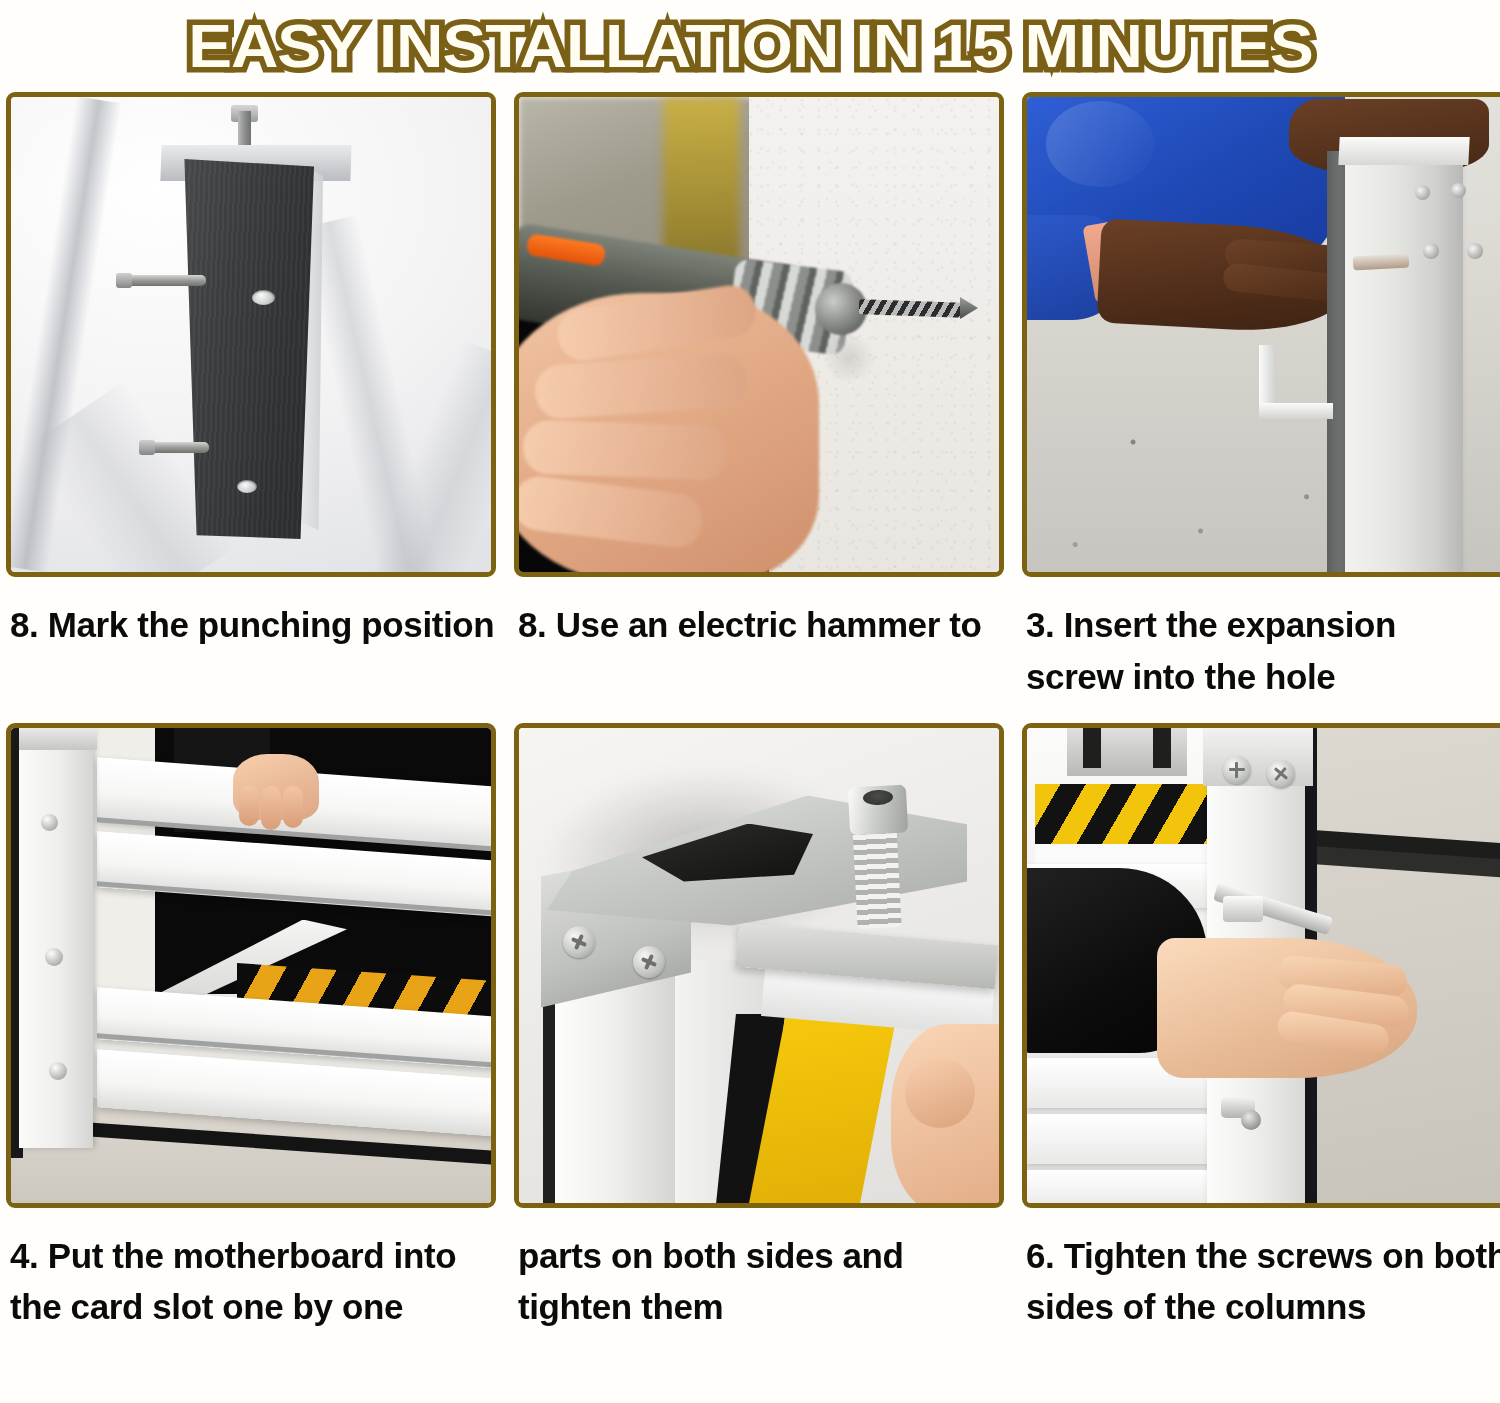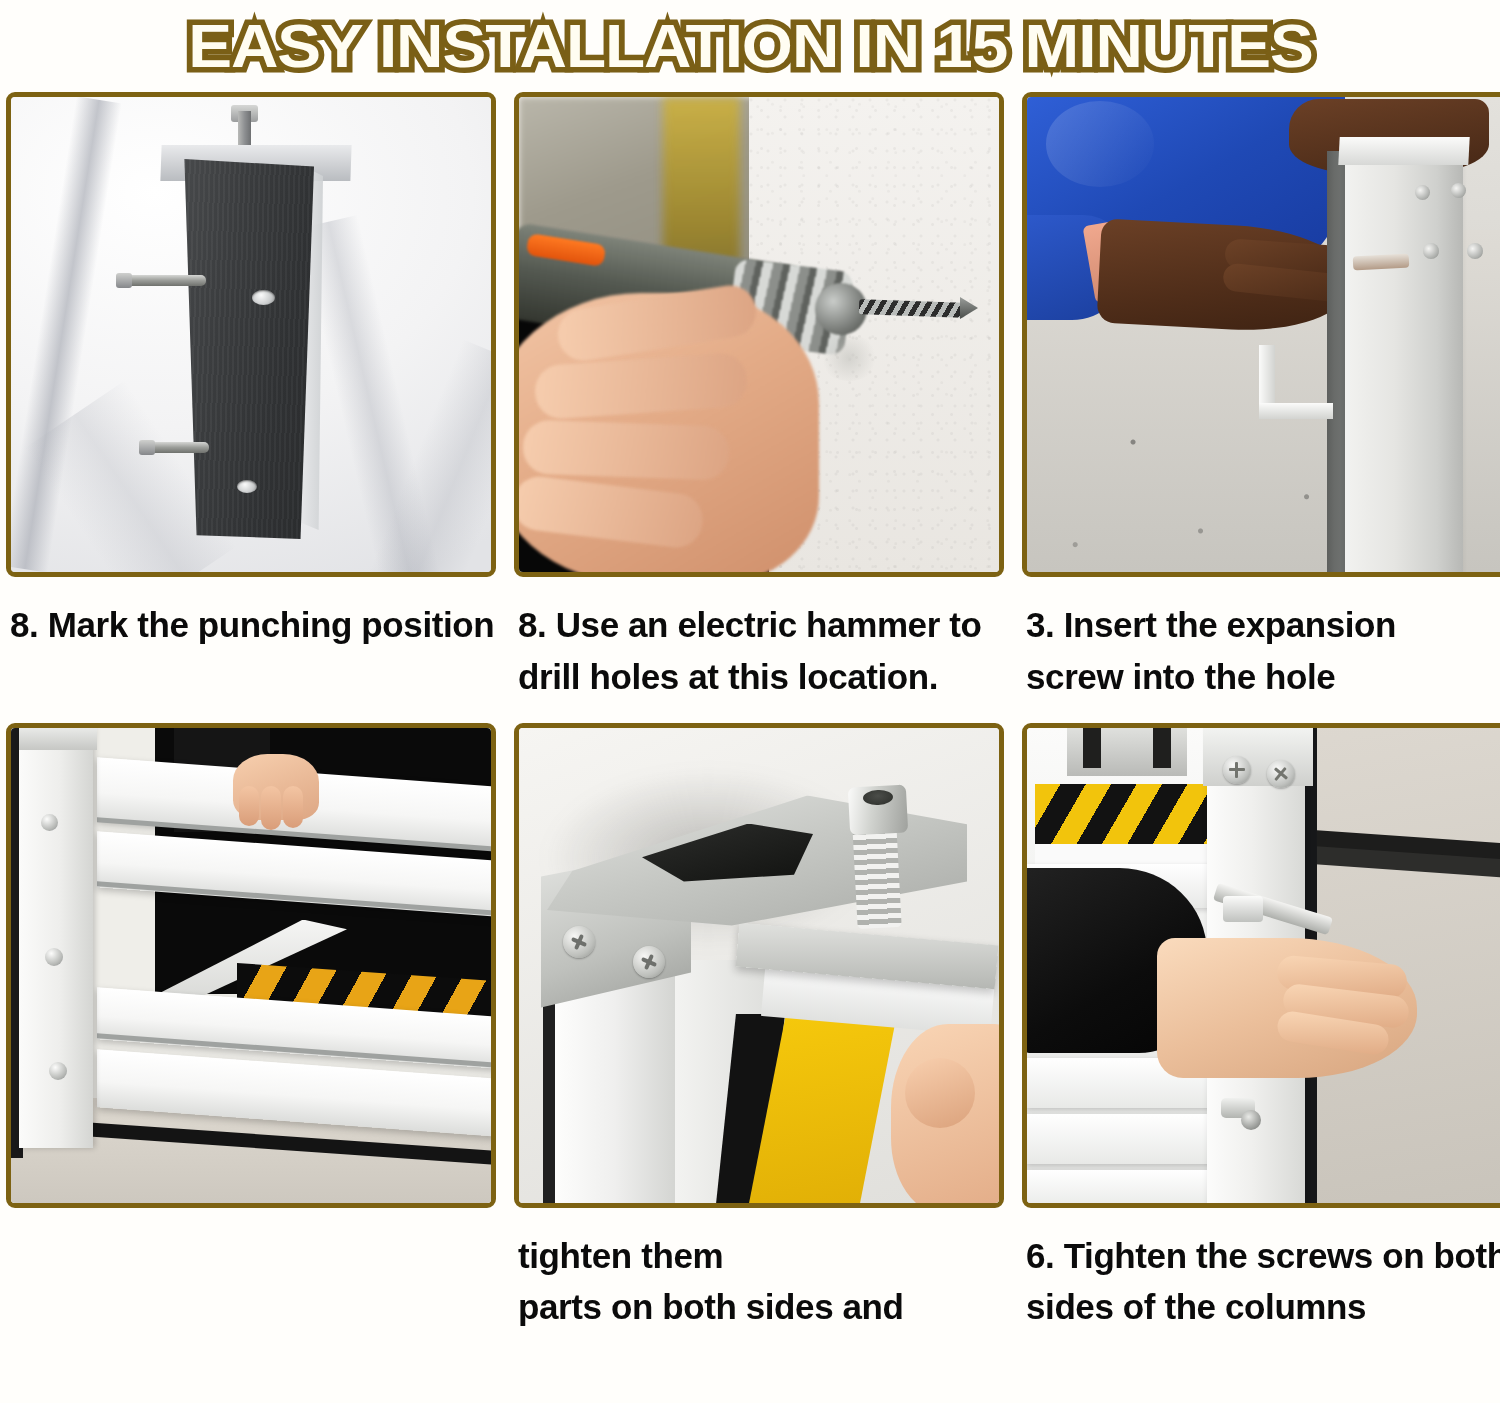--- a/index.html
+++ b/index.html
@@ -410,21 +410,20 @@
           <div class="dust"></div>
           <div class="hand"></div>
           <div class="finger fi1"></div>
           <div class="finger fi2"></div>
           <div class="finger fi3"></div>
           <div class="finger fi4"></div>
         </div>
       </div>
       <div class="caption">
         <div>8. Use an electric hammer to</div>
-        <div>drill holes at this location.</div>
       </div>
     </div>
 
     <div class="cell">
       <div class="photo-frame">
         <div class="photo p3">
           <div class="floor">
             <div class="floor-spec"></div>
           </div>
           <div class="shirt">
@@ -480,20 +479,22 @@
           <div class="pin pn1"></div>
           <div class="pin pn2"></div>
           <div class="pin pn3"></div>
           <div class="hand4"></div>
           <div class="f4f ff1"></div>
           <div class="f4f ff2"></div>
           <div class="f4f ff3"></div>
         </div>
       </div>
       <div class="caption">
+        <div>4. Put the motherboard into</div>
+        <div>the card slot one by one</div>
       </div>
     </div>
 
     <div class="cell">
       <div class="photo-frame">
         <div class="photo p5">
           <div class="wall5"></div>
           <div class="shadow5"></div>
           <div class="col5-edge"></div>
           <div class="col5"></div>
@@ -512,22 +513,22 @@
           <div class="sc-slot sl1b"></div>
           <div class="sc sc2"></div>
           <div class="sc-slot sl2a"></div>
           <div class="sc-slot sl2b"></div>
           <div class="boltshaft"></div>
           <div class="bolthead"></div>
           <div class="bolthole"></div>
         </div>
       </div>
       <div class="caption">
+        <div>parts on both sides and</div>
         <div>tighten them</div>
-        <div>parts on both sides and</div>
       </div>
     </div>
 
     <div class="cell">
       <div class="photo-frame">
         <div class="photo p6">
           <div class="wall6"></div>
           <div class="floor6"></div>
           <div class="skirt"></div>
           <div class="skirt2"></div>

